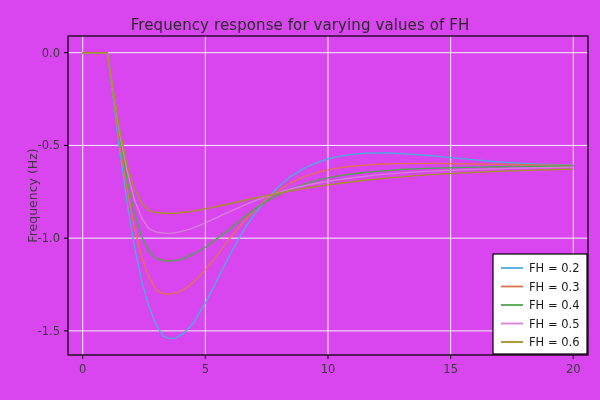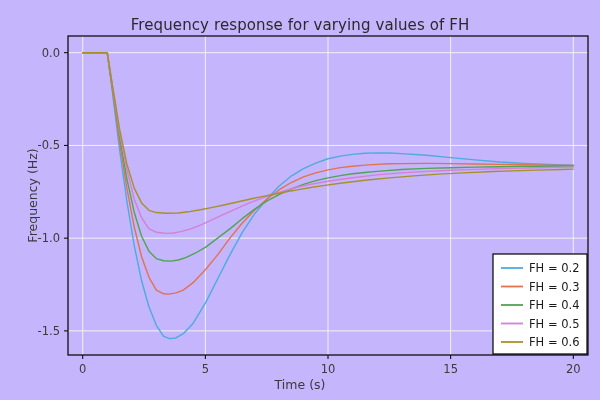--- a/index.html
+++ b/index.html
@@ -4,21 +4,21 @@
 <style>
   html, body {
     margin: 0;
     padding: 0;
     background: #ffffff;
   }
   #chart-root {
     position: relative;
     width: 600px;
     height: 400px;
-    background: #c4b5fd;
+    background: #d946ef;
     font-family: "DejaVu Sans", sans-serif;
     overflow: hidden;
   }
   #plot-title {
     position: absolute;
     left: 0;
     top: 16px;
     width: 600px;
     text-align: center;
     font-size: 15px;
@@ -61,21 +61,20 @@
     font-family: "DejaVu Sans", sans-serif;
   }
 </style>
 </head>
 <body>
 
 <div id="chart-root">
 
   <div id="plot-title">Frequency response for varying values of FH</div>
   <div id="ylabel">Frequency (Hz)</div>
-  <div id="xlabel">Time (s)</div>
 
   <svg id="svg-canvas" width="600" height="400">
     <g id="grid-layer">
         <line x1="68" y1="52.69186046511629" x2="588" y2="52.69186046511629" stroke="#f2f2f2" stroke-width="1"></line>
         <line x1="68" y1="145.42441860465118" x2="588" y2="145.42441860465118" stroke="#f2f2f2" stroke-width="1"></line>
         <line x1="68" y1="238.15697674418607" x2="588" y2="238.15697674418607" stroke="#f2f2f2" stroke-width="1"></line>
         <line x1="68" y1="330.88953488372096" x2="588" y2="330.88953488372096" stroke="#f2f2f2" stroke-width="1"></line>
         <line x1="82.71698113207546" y1="36" x2="82.71698113207546" y2="355" stroke="#f2f2f2" stroke-width="1"></line>
         <line x1="205.35849056603772" y1="36" x2="205.35849056603772" y2="355" stroke="#f2f2f2" stroke-width="1"></line>
         <line x1="327.99999999999994" y1="36" x2="327.99999999999994" y2="355" stroke="#f2f2f2" stroke-width="1"></line>

